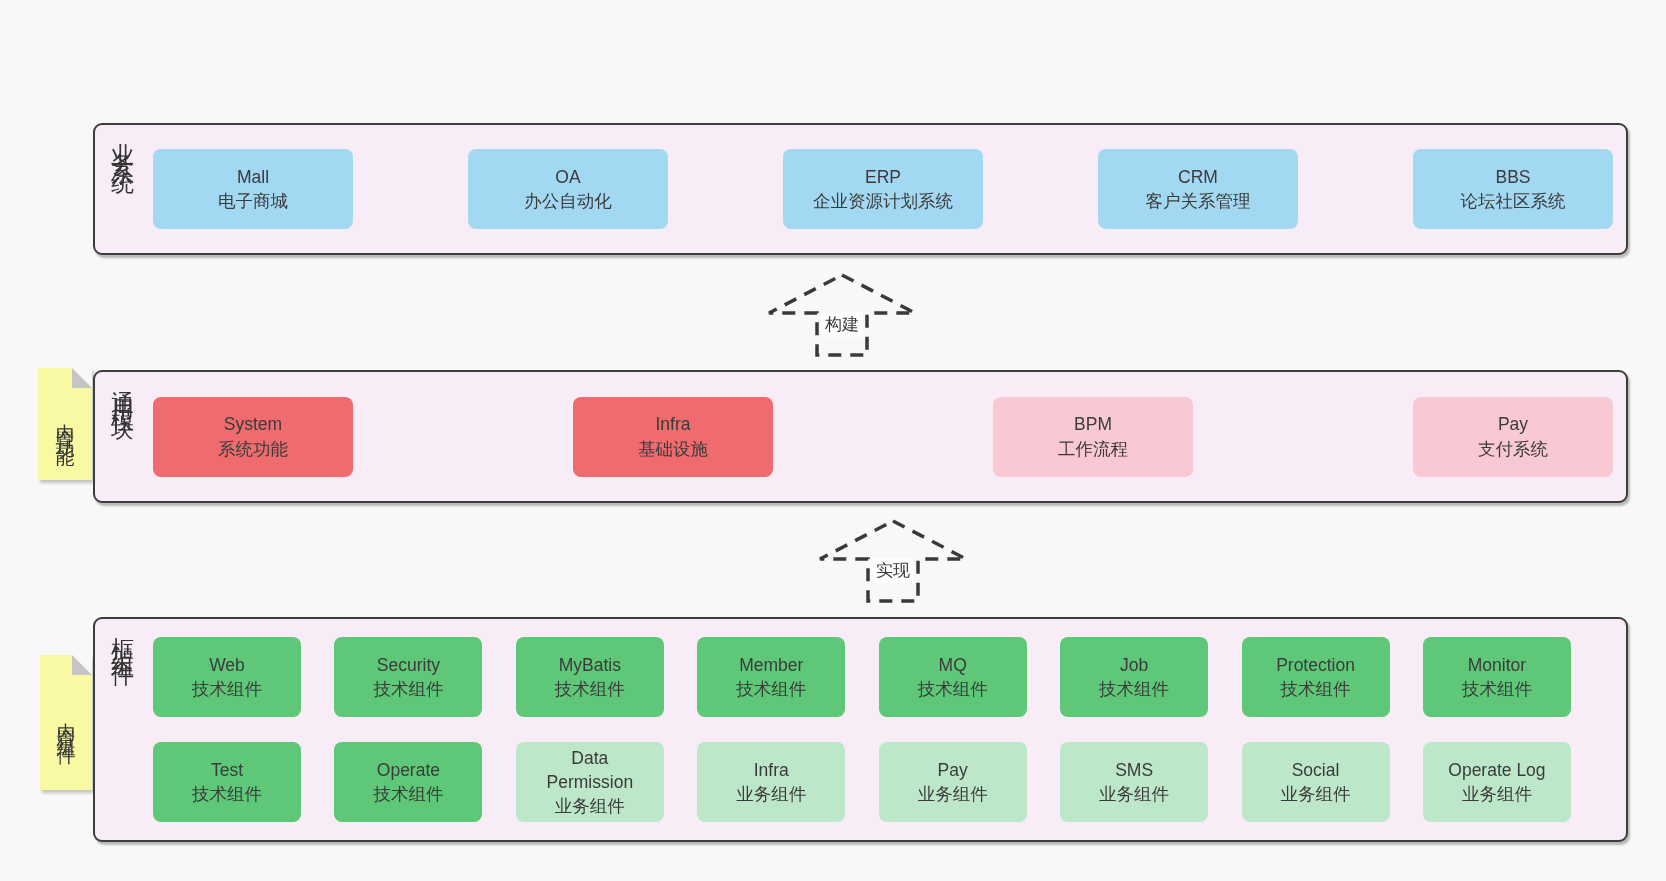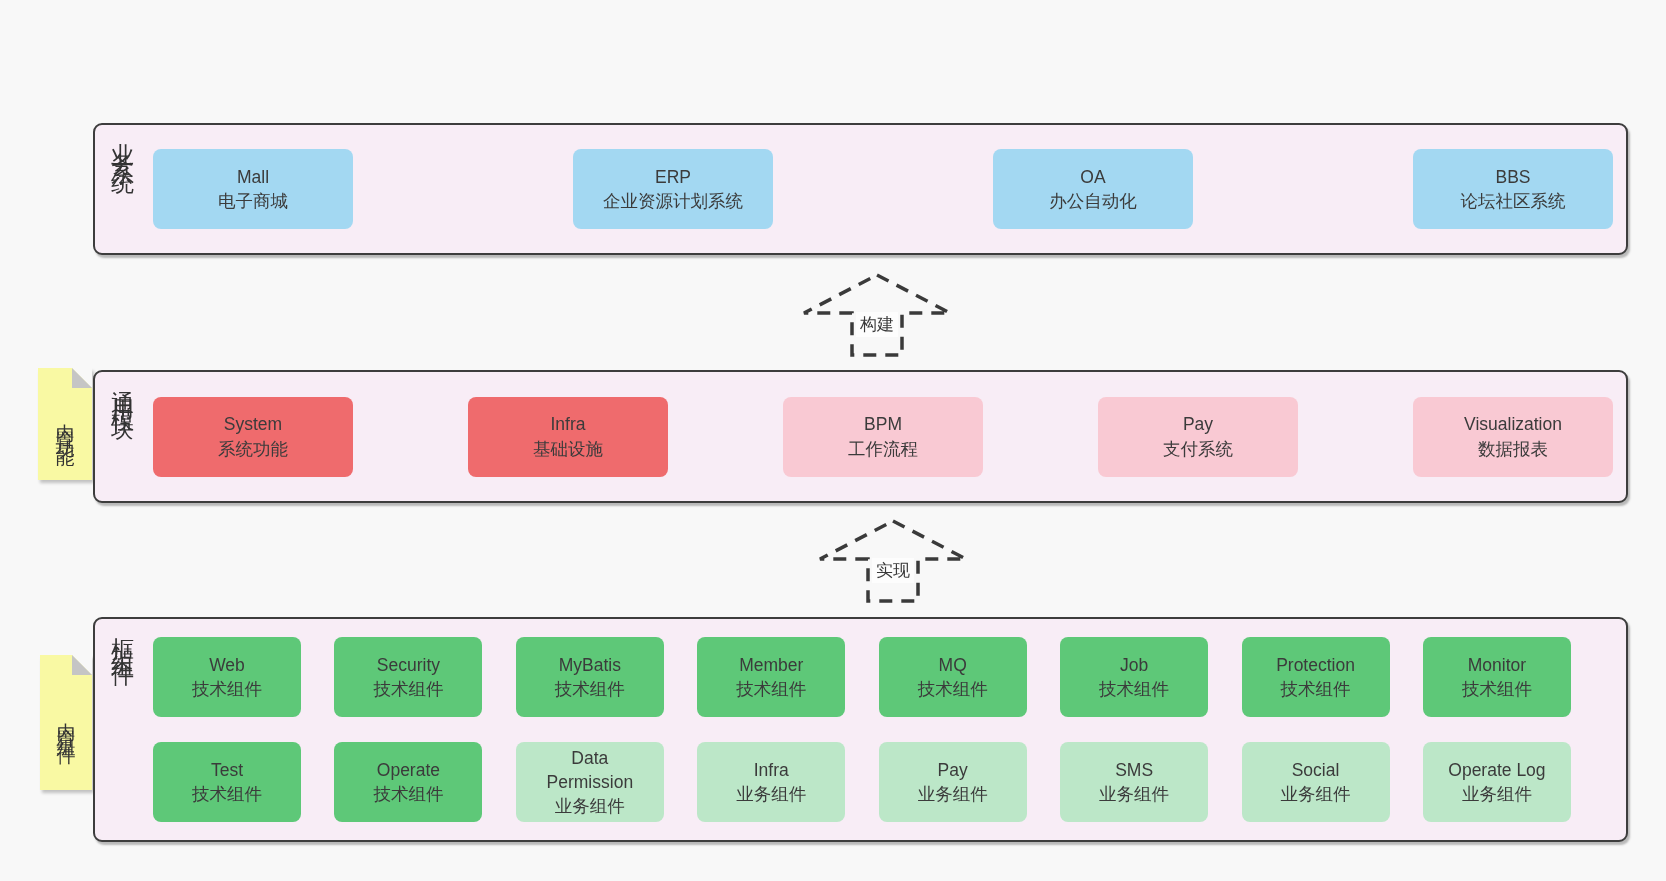--- a/index.html
+++ b/index.html
@@ -41,21 +41,21 @@
   .cols-6 .box{width:200px;}
   .cols-8 .box{width:148px;}
   .cols-8 .box-title{max-width:116px;}
   .box.blue{background:var(--blue);}
   .box.red{background:var(--red);text-align:center;}
   .box.pink{background:var(--pink);}
   .box.green{background:var(--green);}
   .box.lightgreen{background:var(--lightgreen);}
   
   .arrow{position:absolute;width:160px;height:86px;}
-  #arrow-build{left:797px;top:272px;}
+  #arrow-build{left:762px;top:272px;}
   #arrow-implement{left:813px;top:518px;}
   .arrow svg{position:absolute;inset:0;overflow:visible;}
   .arrow-label{
     position:absolute;top:40px;left:50%;transform:translateX(-50%);
     background:#fdfdfd;padding:1px 4px;font-size:17px;color:#3a3a3a;
     white-space:nowrap;
   }
   
   .note{
     position:absolute;background:var(--note_bg);
@@ -91,26 +91,30 @@
 
 <div class="panel cols-6" id="panel-business">
   <div class="side-label">业务系统</div>
   <div class="rows">
       <div class="box-row">
         <div class="box blue">
           <div class="box-title">Mall</div>
           <div class="box-sub">电子商城</div>
         </div>
         <div class="box blue">
+          <div class="box-title">OA</div>
+          <div class="box-sub">办公自动化</div>
+        </div>
+        <div class="box blue">
           <div class="box-title">ERP</div>
           <div class="box-sub">企业资源计划系统</div>
         </div>
         <div class="box blue">
-          <div class="box-title">OA</div>
-          <div class="box-sub">办公自动化</div>
+          <div class="box-title">CRM</div>
+          <div class="box-sub">客户关系管理</div>
         </div>
         <div class="box blue">
           <div class="box-title">BBS</div>
           <div class="box-sub">论坛社区系统</div>
         </div>
       </div>
     </div>
 </div>
 
 <div class="arrow" id="arrow-build">
@@ -133,24 +137,20 @@
           <div class="box-sub">基础设施</div>
         </div>
         <div class="box pink">
           <div class="box-title">BPM</div>
           <div class="box-sub">工作流程</div>
         </div>
         <div class="box pink">
           <div class="box-title">Pay</div>
           <div class="box-sub">支付系统</div>
         </div>
-        <div class="box pink">
-          <div class="box-title">Visualization</div>
-          <div class="box-sub">数据报表</div>
-        </div>
       </div>
     </div>
 </div>
 
 <div class="arrow" id="arrow-implement">
   <svg viewBox="0 0 160 86">
     <polygon points="80,3 153,41 105,41 105,83 55,83 55,41 7,41" fill="none" stroke="#3a3a3a" stroke-width="3.5" stroke-dasharray="13 9"></polygon>
   </svg>
   <span class="arrow-label">实现</span>
 </div>

